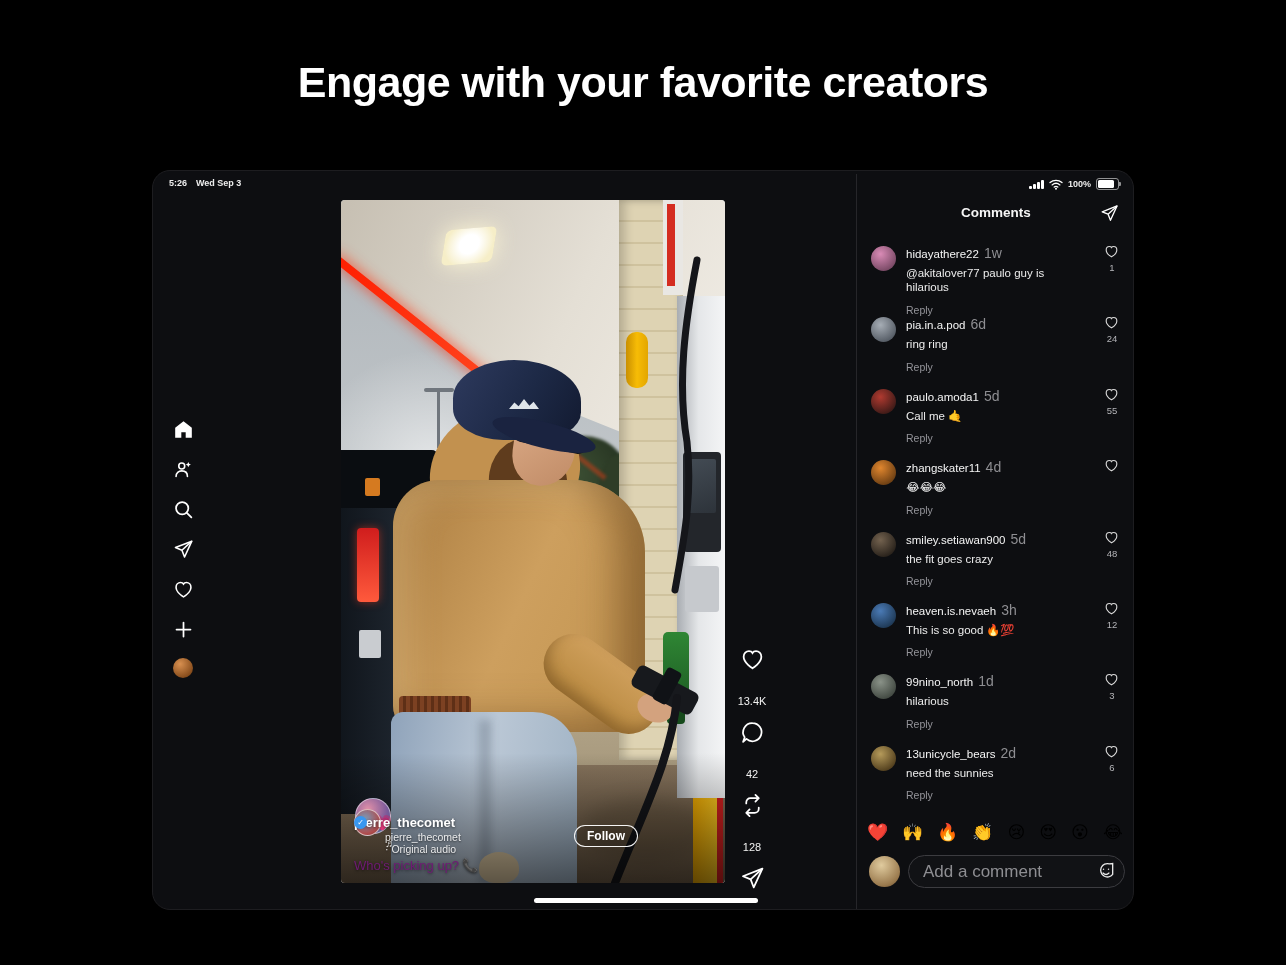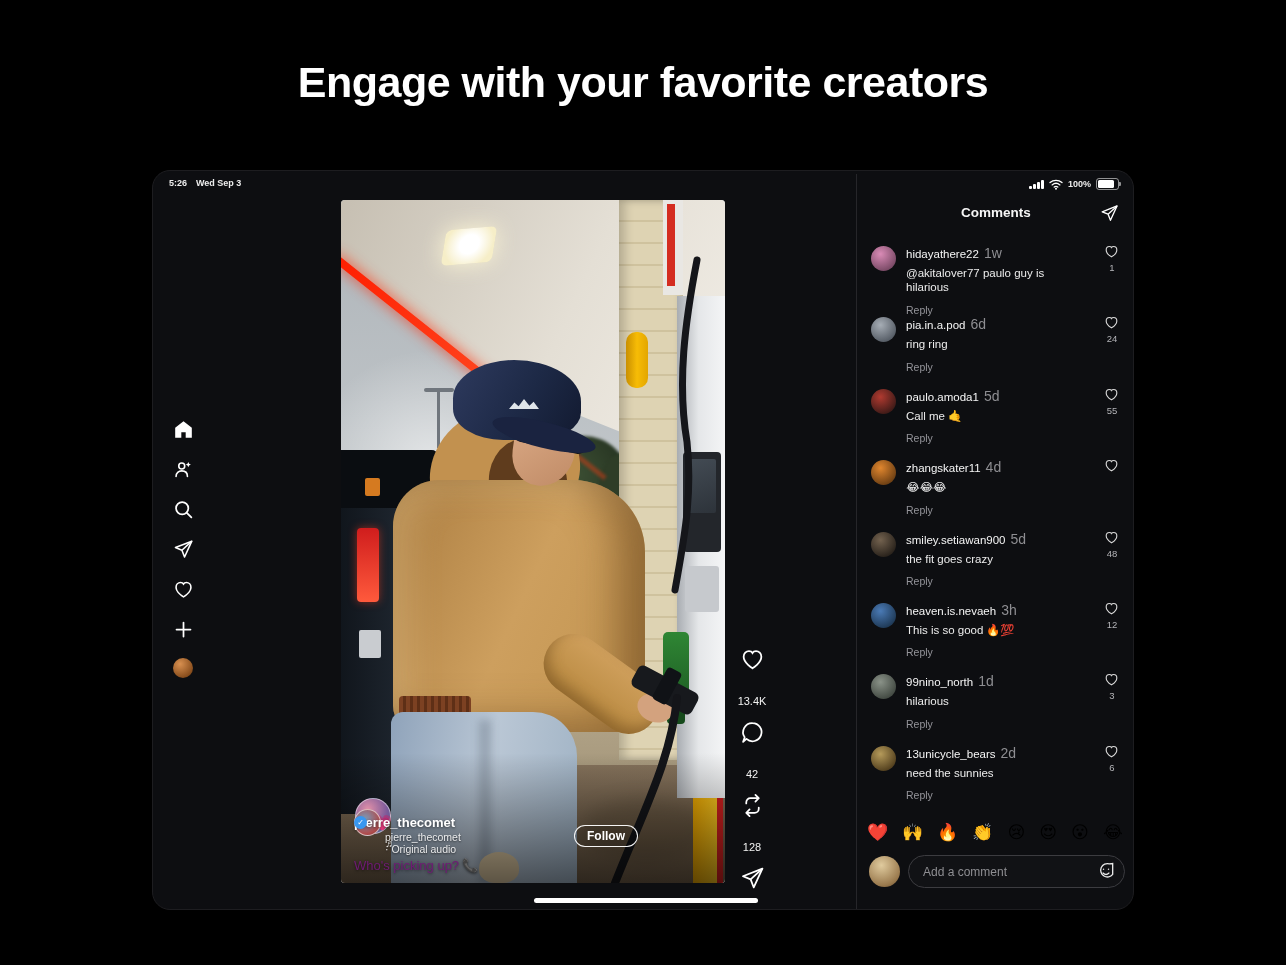--- a/index.html
+++ b/index.html
@@ -125,21 +125,21 @@
   .c-text{font-size:11.5px;color:#ececec;margin-top:4px;line-height:1.25;}
   .c-reply{font-size:10.5px;color:#94949a;margin-top:9px;cursor:pointer;}
   .c-like{position:absolute;right:10px;top:2px;color:#d8d8d8;cursor:pointer;}
   .c-cnt{position:absolute;right:8px;top:20px;width:18px;text-align:center;font-size:9.5px;color:#b4b4b8;}
   .emoji-bar{position:absolute;left:10px;right:12px;top:650px;display:flex;justify-content:space-between;font-size:17px;line-height:1;}
   .emoji-bar span{cursor:pointer;}
   .composer{position:absolute;left:12px;right:10px;top:681px;height:33px;}
   .composer-avatar{position:absolute;left:0;top:1px;width:31px;height:31px;border-radius:50%;
                    background:radial-gradient(circle at 40% 30%,#e0cb9e,#9a7a4e 70%,#5e4428);}
   .composer-input{position:absolute;left:39px;right:0;top:0;height:33px;box-sizing:border-box;background:rgba(255,255,255,.02);
-                  border:1px solid #3c3c40;border-radius:17px;color:#ddd;font-size:12px;padding:0 40px 0 14px;outline:none;
+                  border:1px solid #3c3c40;border-radius:17px;color:#ddd;font-size:17px;padding:0 40px 0 14px;outline:none;
                   font-family:"Liberation Sans","DejaVu Sans",sans-serif;}
   .composer-input::placeholder{color:#8e8e92;}
   .sticker-btn{position:absolute;right:9px;top:6px;color:#e8e8e8;cursor:pointer;}
   .home-bar{position:absolute;left:381px;top:727px;width:224px;height:5px;border-radius:3px;background:#fff;}
   svg{display:block;}
 </style>
 </head>
 <body>
 
 <div class="stage">

